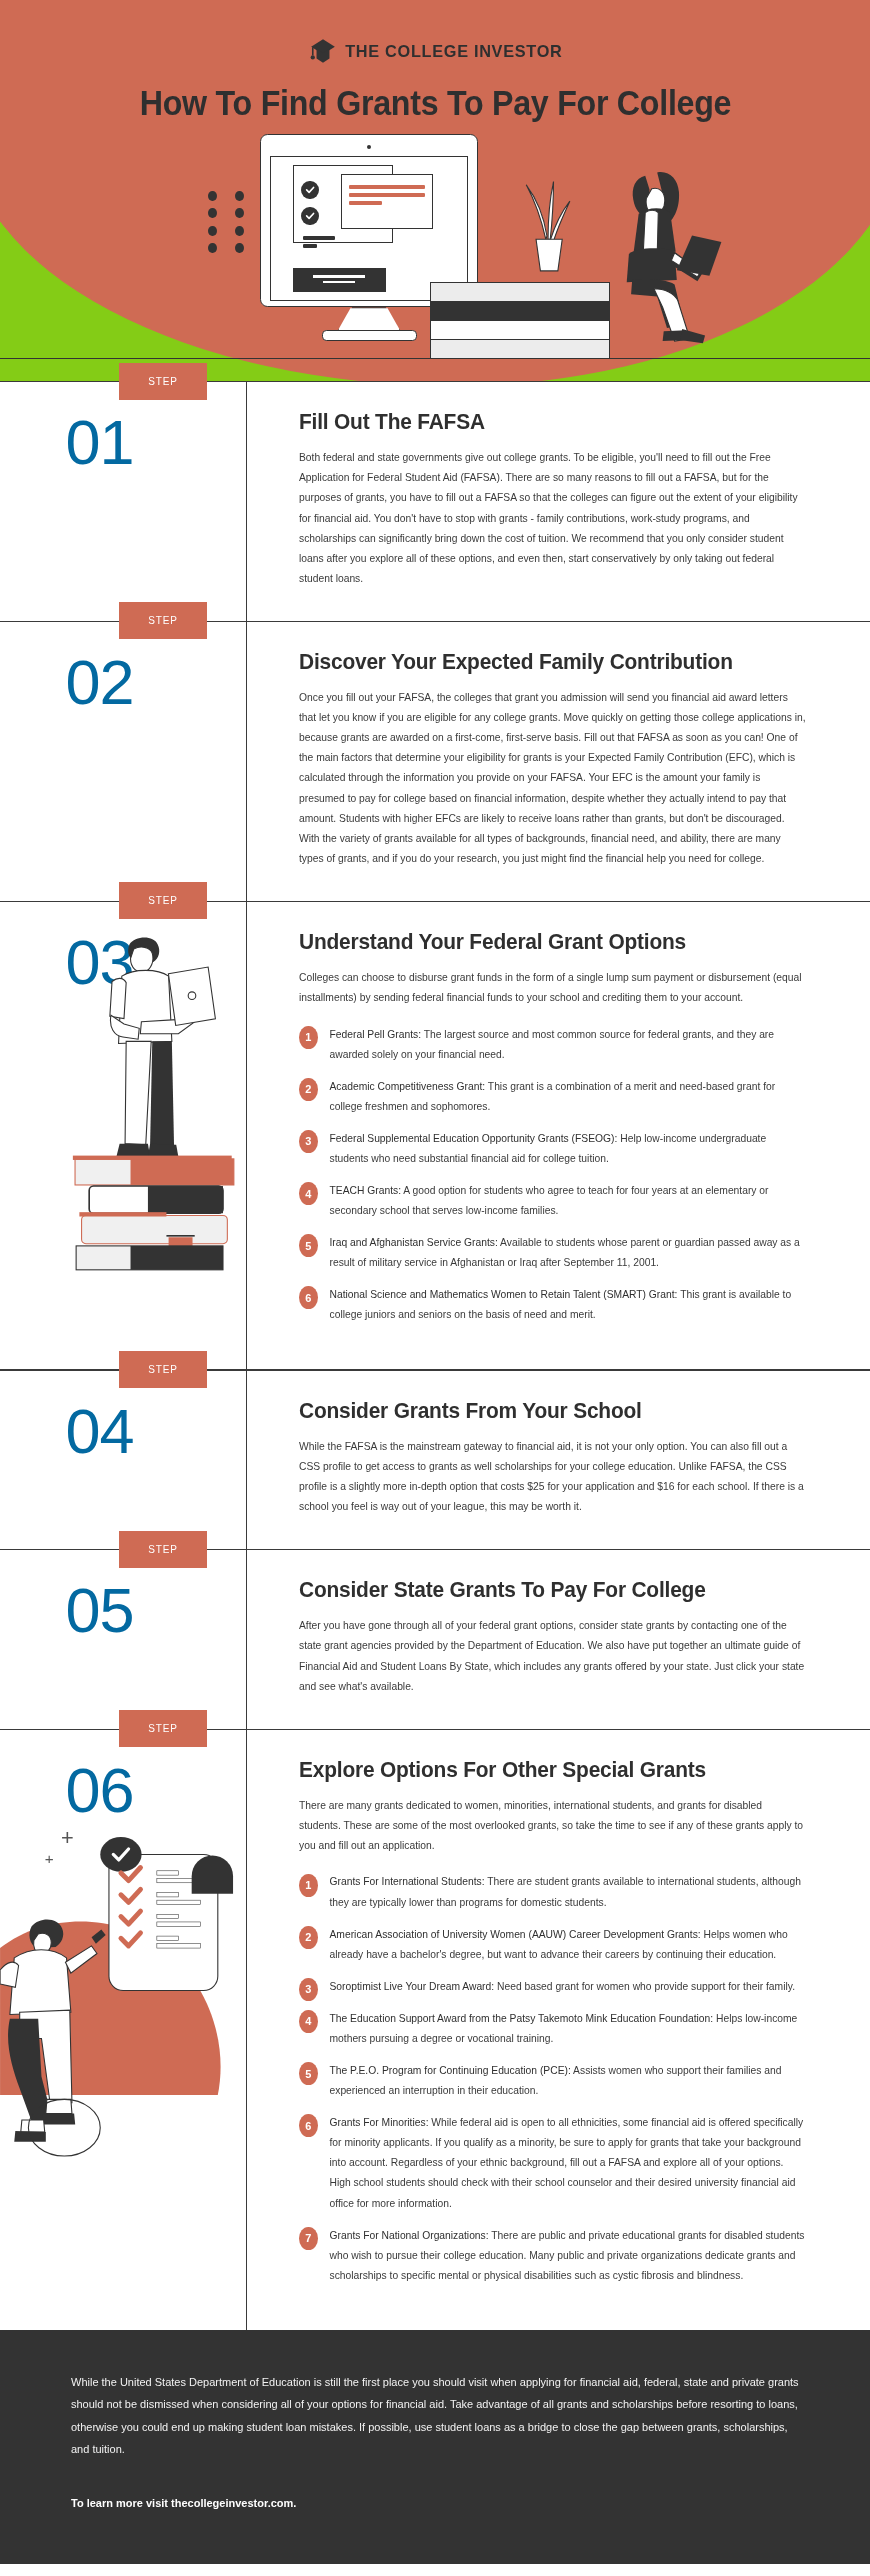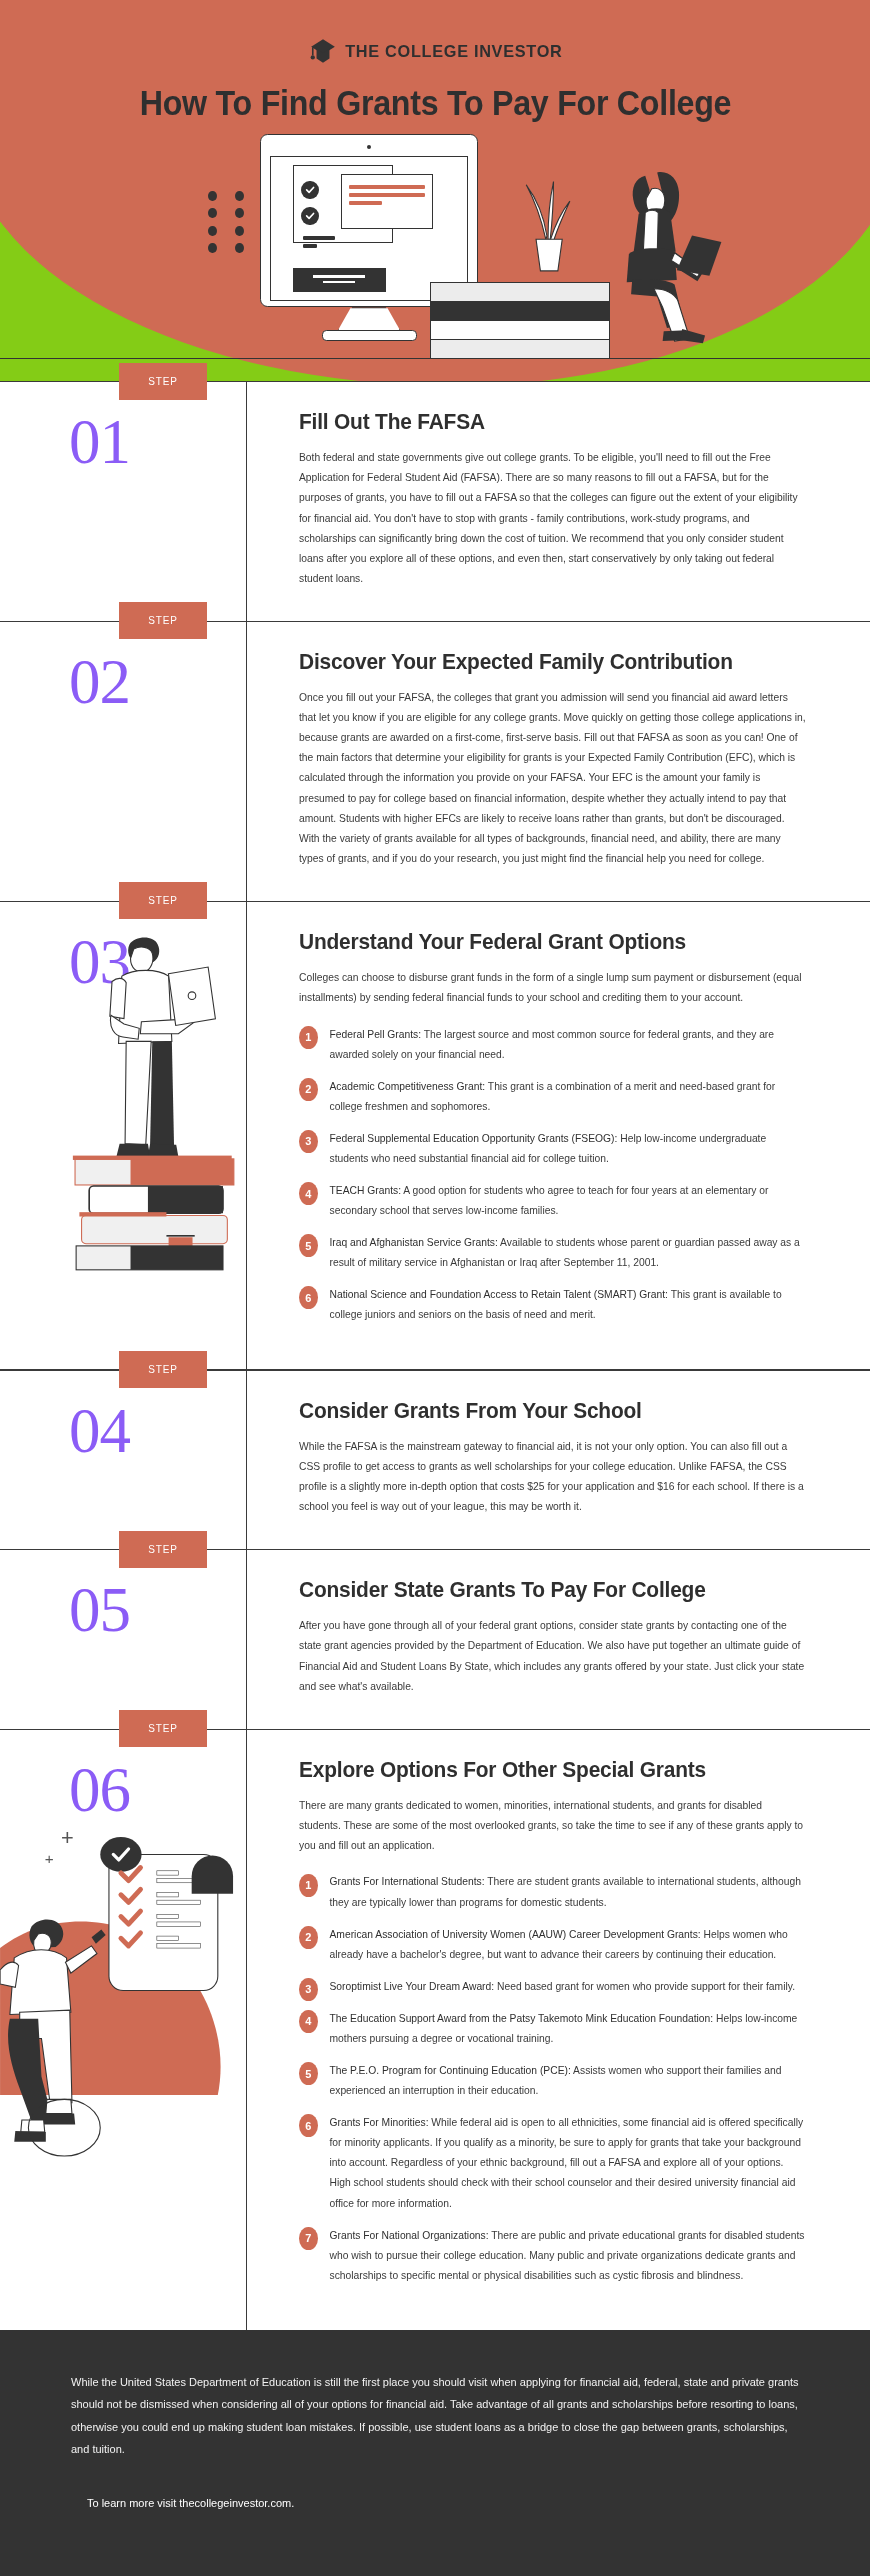--- a/index.html
+++ b/index.html
@@ -65,22 +65,22 @@
   .step-badge{
     position:absolute;left:119px;top:-18.5px;width:88px;height:37px;background:#cf6b54;
     color:#fff;font-size:10px;font-weight:400;letter-spacing:0.8px;
     display:flex;align-items:center;justify-content:center;z-index:6;
   }
 
   
   .step{display:flex;position:relative;padding:0 0 0 0;background:#fff;}
   .step-num-col{width:246px;flex:0 0 246px;position:relative;padding-top:29px;}
   .step-num{
-    font-size:63px;font-weight:400;color:#8b5cf6;text-align:center;line-height:1;
-    letter-spacing:-1.1px;padding-right:47px;font-family:Liberation Serif, serif;
+    font-size:63px;font-weight:400;color:#0369a1;text-align:center;line-height:1;
+    letter-spacing:-1.1px;padding-right:47px;font-family:Liberation Sans, sans-serif;
   }
   .step-body{
     flex:1;border-left:1.1px solid #3a3a3a;padding:28px 65px 32px 52px;position:relative;
   }
   .step-title{
     font-size:22px;font-weight:700;color:#2f2f2f;margin:0 0 14px;line-height:1.1;
     letter-spacing:-0.2px;transform:scaleX(.95);transform-origin:left center;
   }
   .step-text{font-size:10.3px;line-height:1.95;color:#3a3a3a;margin:0 0 0;}
 
@@ -93,21 +93,21 @@
   }
   .btext{font-size:10.3px;line-height:1.95;color:#3a3a3a;}
   .btext b{font-weight:400;color:#2f2f2f;}
 
   
   .step-art{position:absolute;pointer-events:none;}
 
   
   .footer{background:#333333;padding:41px 71px 50px;}
   .footer p{color:#f2f2f2;font-size:11px;line-height:2.05;margin:0 0 30.5px;}
-  .footer .cta{font-weight:400;font-size:11px;margin:16px;color:#ffffff;}
+  .footer .cta{font-weight:700;font-size:11px;margin:0;color:#ffffff;}
 </style>
 </head>
 <body>
 
 <div class="page">
 
   <section class="hero">
     <div class="hero-blob"></div>
 
     <div class="hero-inner">
@@ -273,21 +273,21 @@
           </div>
           <div class="step-body">
             <h2 class="step-title">Understand Your Federal Grant Options</h2>
             <p class="step-text">Colleges can choose to disburse grant funds in the form of a single lump sum payment or disbursement (equal installments) by sending federal financial funds to your school and crediting them to your account.</p>
             <ul class="bullets">
               <li><span class="bnum">1</span><span class="btext"><b>Federal Pell Grants:</b><span> The largest source and most common source for federal grants, and they are awarded solely on your financial need.</span></span></li>
               <li><span class="bnum">2</span><span class="btext"><b>Academic Competitiveness Grant:</b><span> This grant is a combination of a merit and need-based grant for college freshmen and sophomores.</span></span></li>
               <li><span class="bnum">3</span><span class="btext"><b>Federal Supplemental Education Opportunity Grants (FSEOG):</b><span> Help low-income undergraduate students who need substantial financial aid for college tuition.</span></span></li>
               <li><span class="bnum">4</span><span class="btext"><b>TEACH Grants:</b><span> A good option for students who agree to teach for four years at an elementary or secondary school that serves low-income families.</span></span></li>
               <li><span class="bnum">5</span><span class="btext"><b>Iraq and Afghanistan Service Grants:</b><span> Available to students whose parent or guardian passed away as a result of military service in Afghanistan or Iraq after September 11, 2001.</span></span></li>
-              <li><span class="bnum">6</span><span class="btext"><b>National Science and Foundation Access to Retain Talent (SMART) Grant:</b><span> This grant is available to college juniors and seniors on the basis of need and merit.</span></span></li>
+              <li><span class="bnum">6</span><span class="btext"><b>National Science and Mathematics Women to Retain Talent (SMART) Grant:</b><span> This grant is available to college juniors and seniors on the basis of need and merit.</span></span></li>
             </ul>
           </div>
         </div>
       </section>
       <section>
         <div class="divider">
           <div class="step-badge">STEP</div>
         </div>
         <div class="step">
           <div class="step-num-col">

